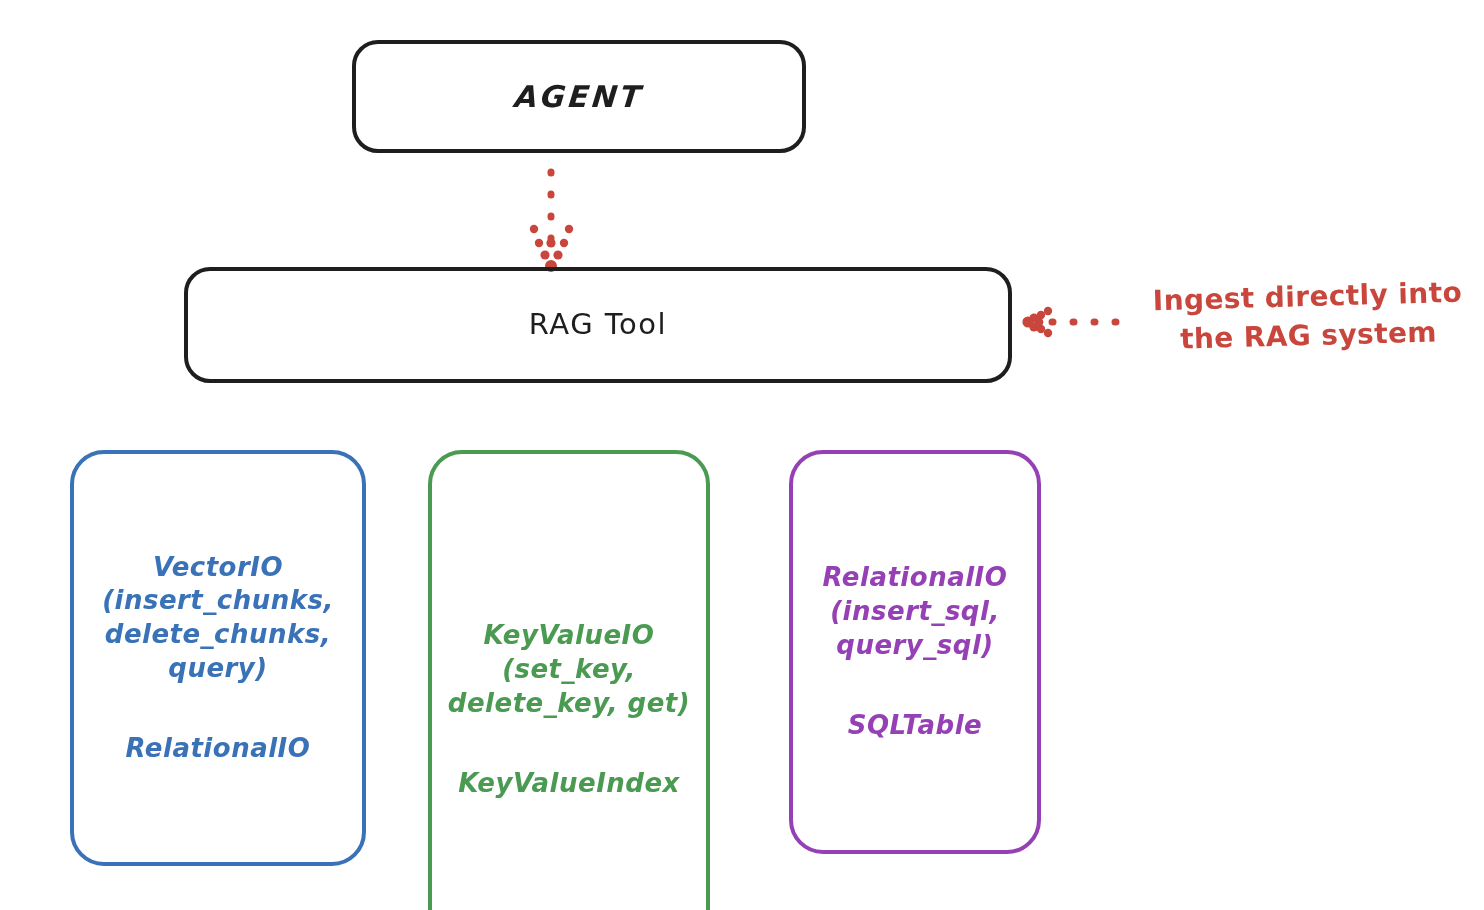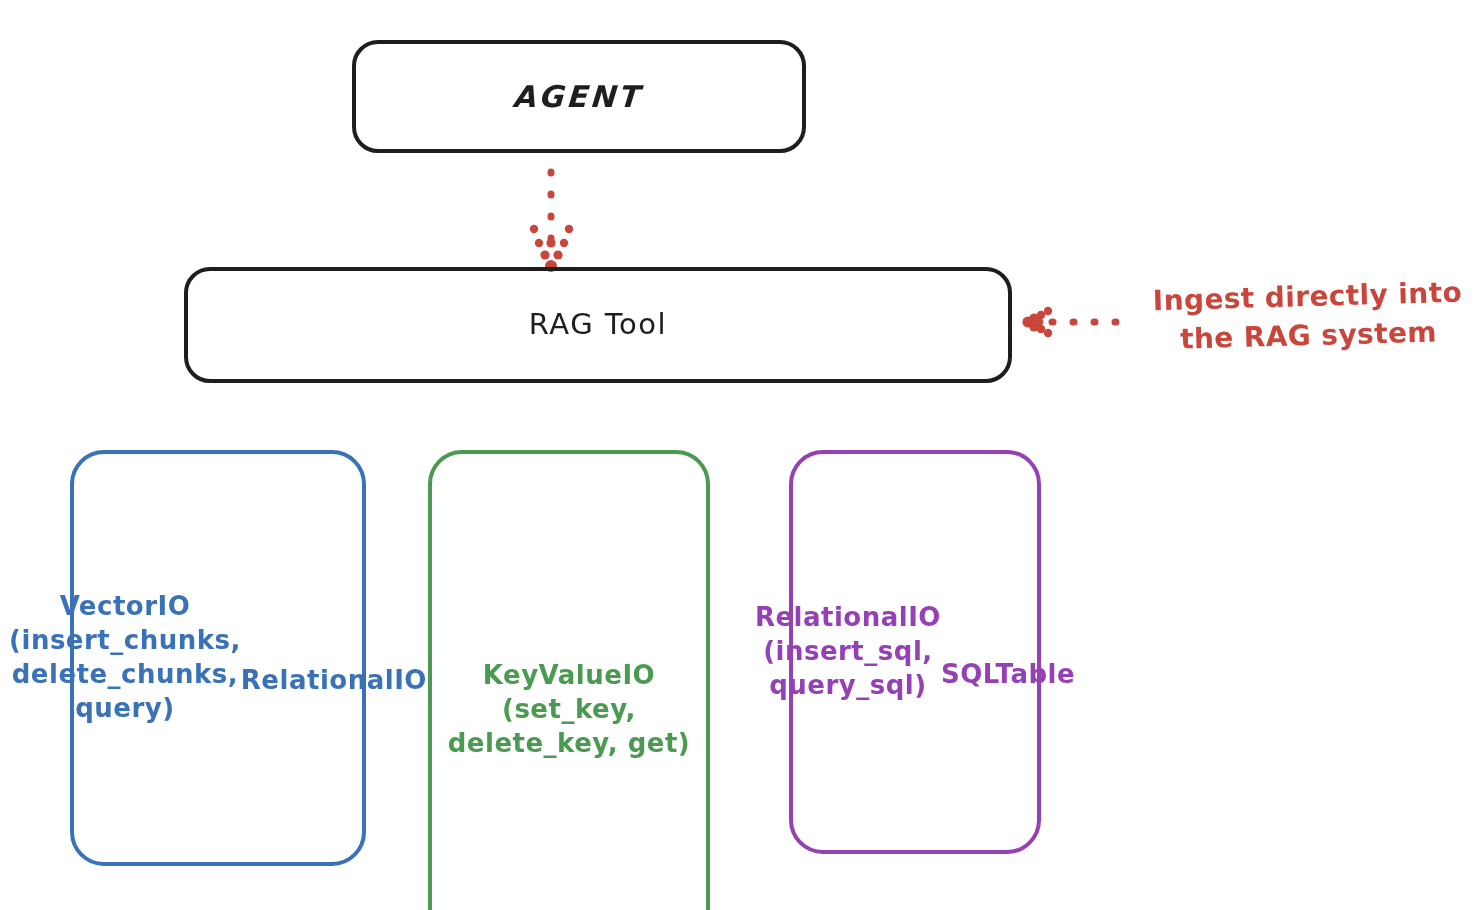--- a/index.html
+++ b/index.html
@@ -75,22 +75,23 @@
     color: #1e1e1e;
     font-size: 29px;
     font-weight: 500;
     letter-spacing: 1.5px;
   }
 
   
   .provider {
     border-width: 4px;
     border-radius: 34px;
-    flex-direction: row;
+    flex-direction: column;
     padding: 0 8px;
+    font-style: italic;
   }
   .provider .node-label {
     font-size: 26px;
     font-weight: 600;
   }
   .provider .api-block { margin: 0; }
   .provider .index-block { margin-top: 46px; }
 
   #node-vectorio {
     left: 70px;
@@ -189,20 +190,21 @@
 (insert_chunks,
 delete_chunks,
 query)</span>
     <span class="node-label index-block">RelationalIO</span>
   </div>
 
   <div class="node provider" id="node-keyvalueio">
     <span class="node-label api-block">KeyValueIO
 (set_key,
 delete_key, get)</span>
+    <span class="node-label index-block">KeyValueIndex</span>
   </div>
 
   <div class="node provider" id="node-relationalio">
     <span class="node-label api-block">RelationalIO
 (insert_sql,
 query_sql)</span>
     <span class="node-label index-block">SQLTable</span>
   </div>
 
   <div id="annotation-ingest">Ingest directly into

